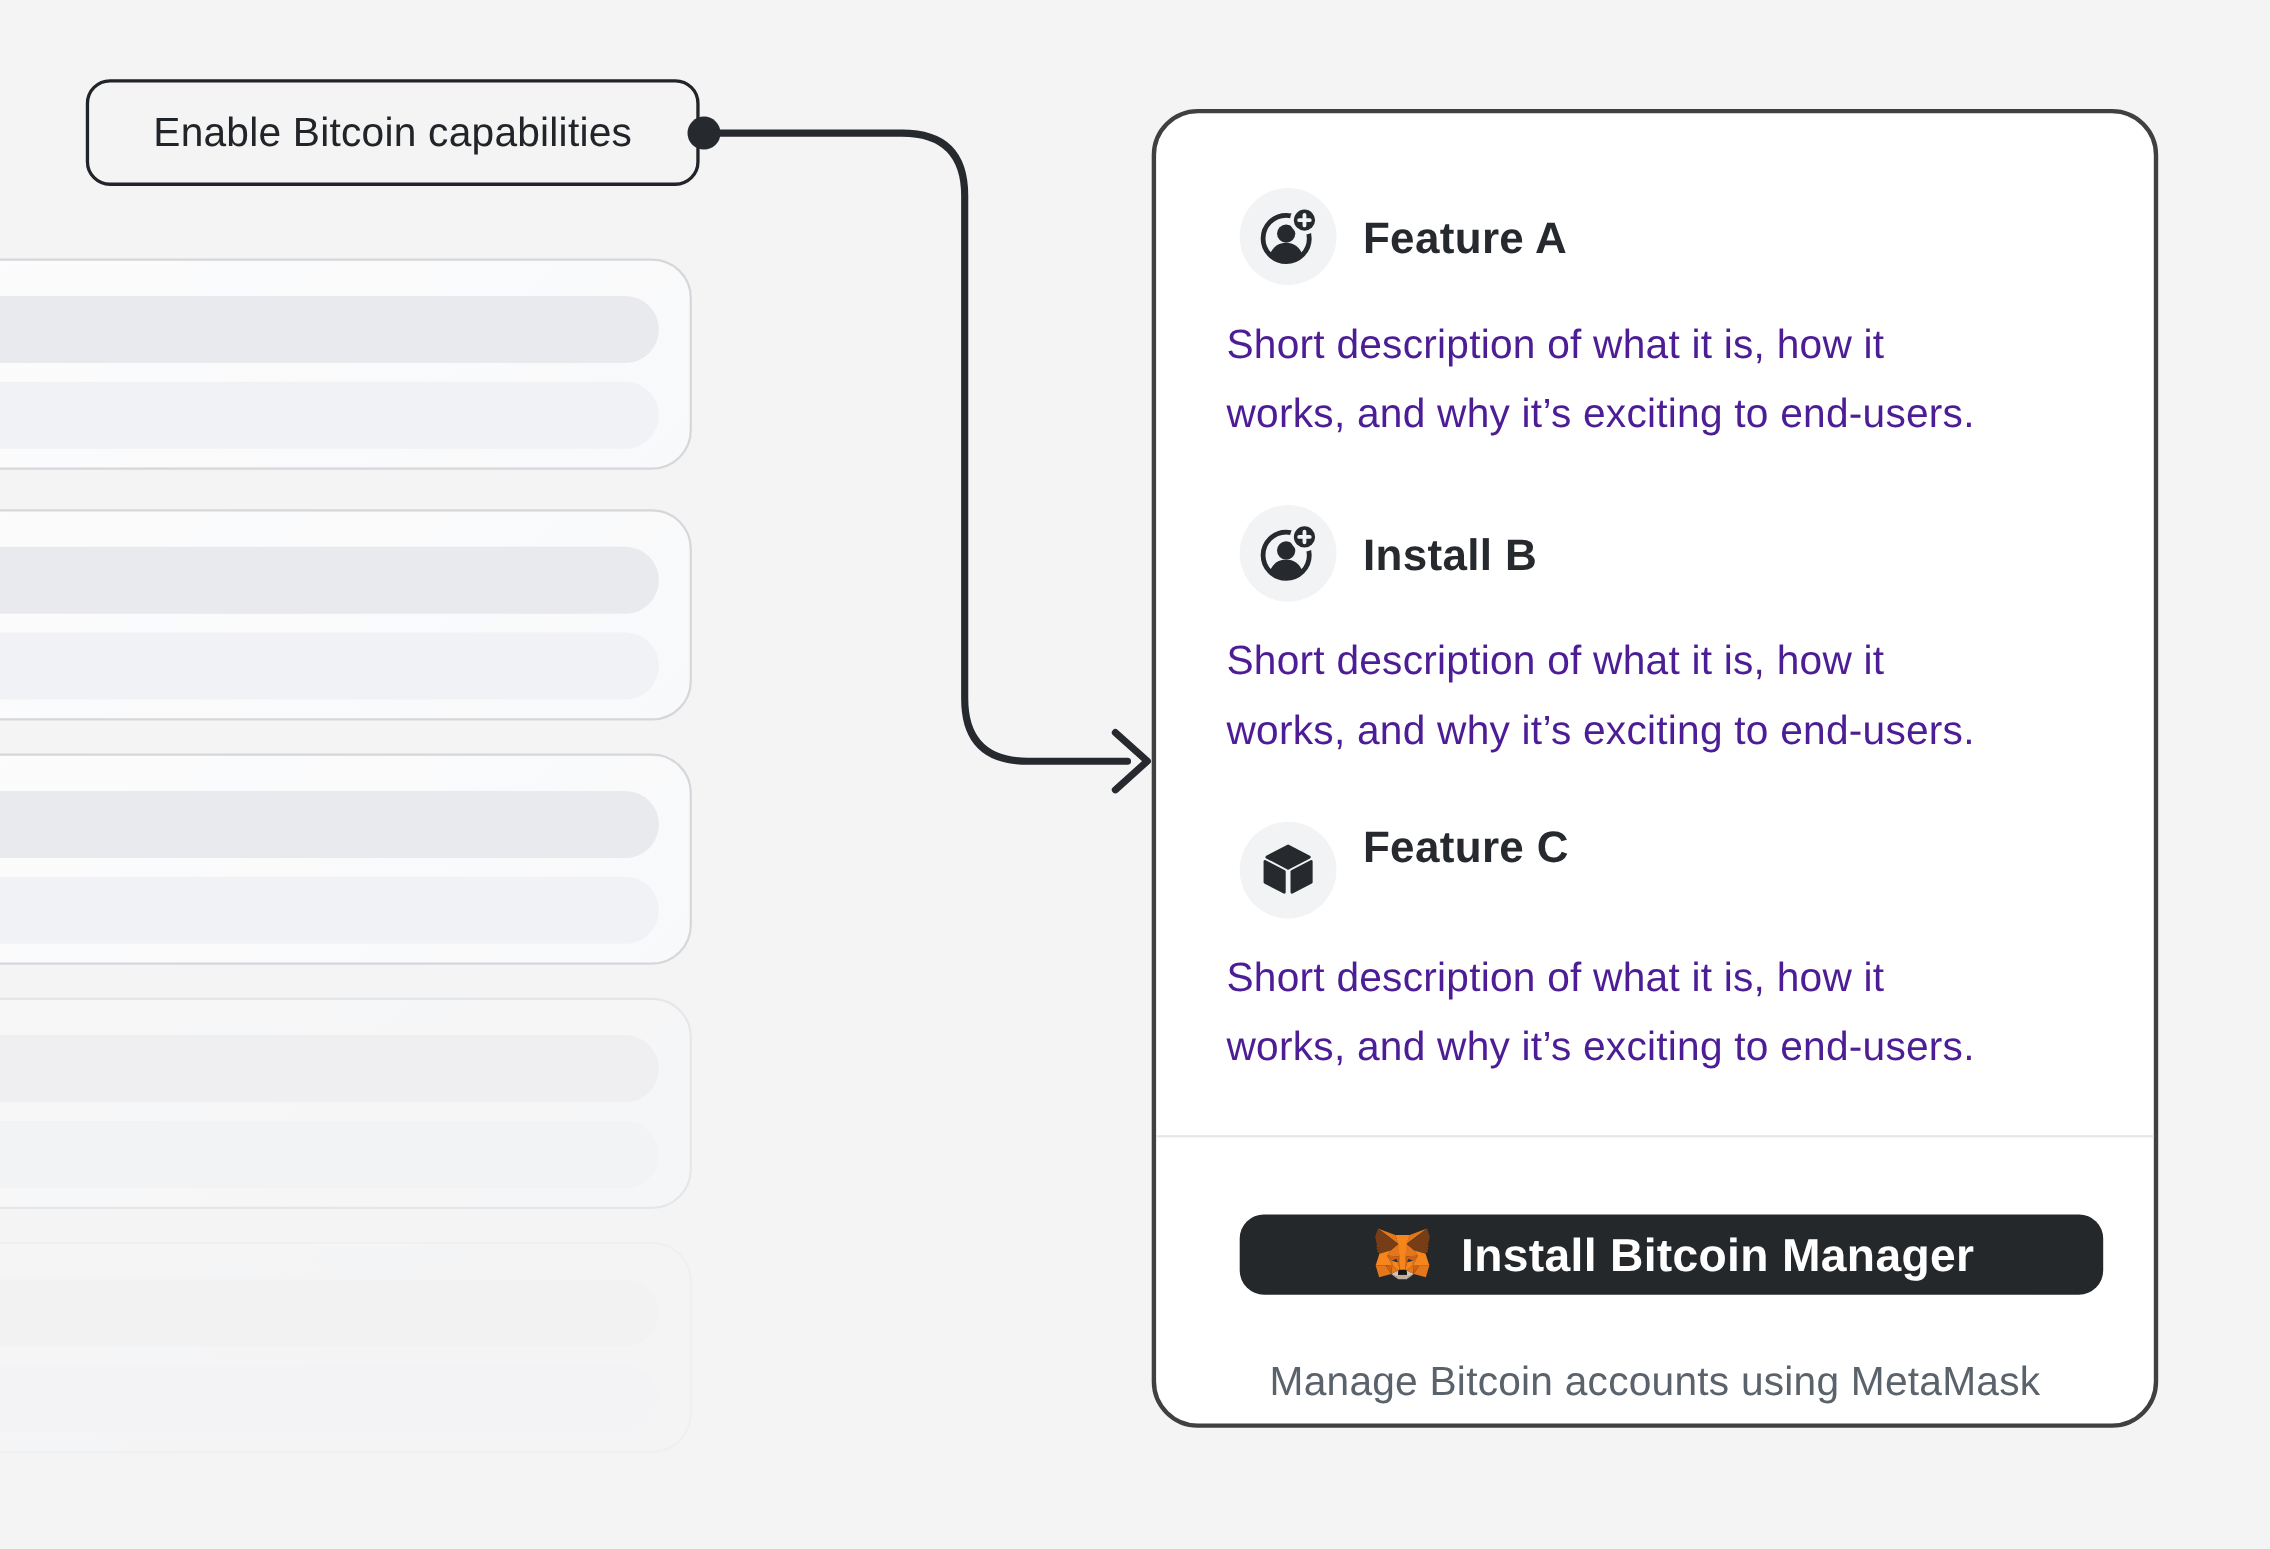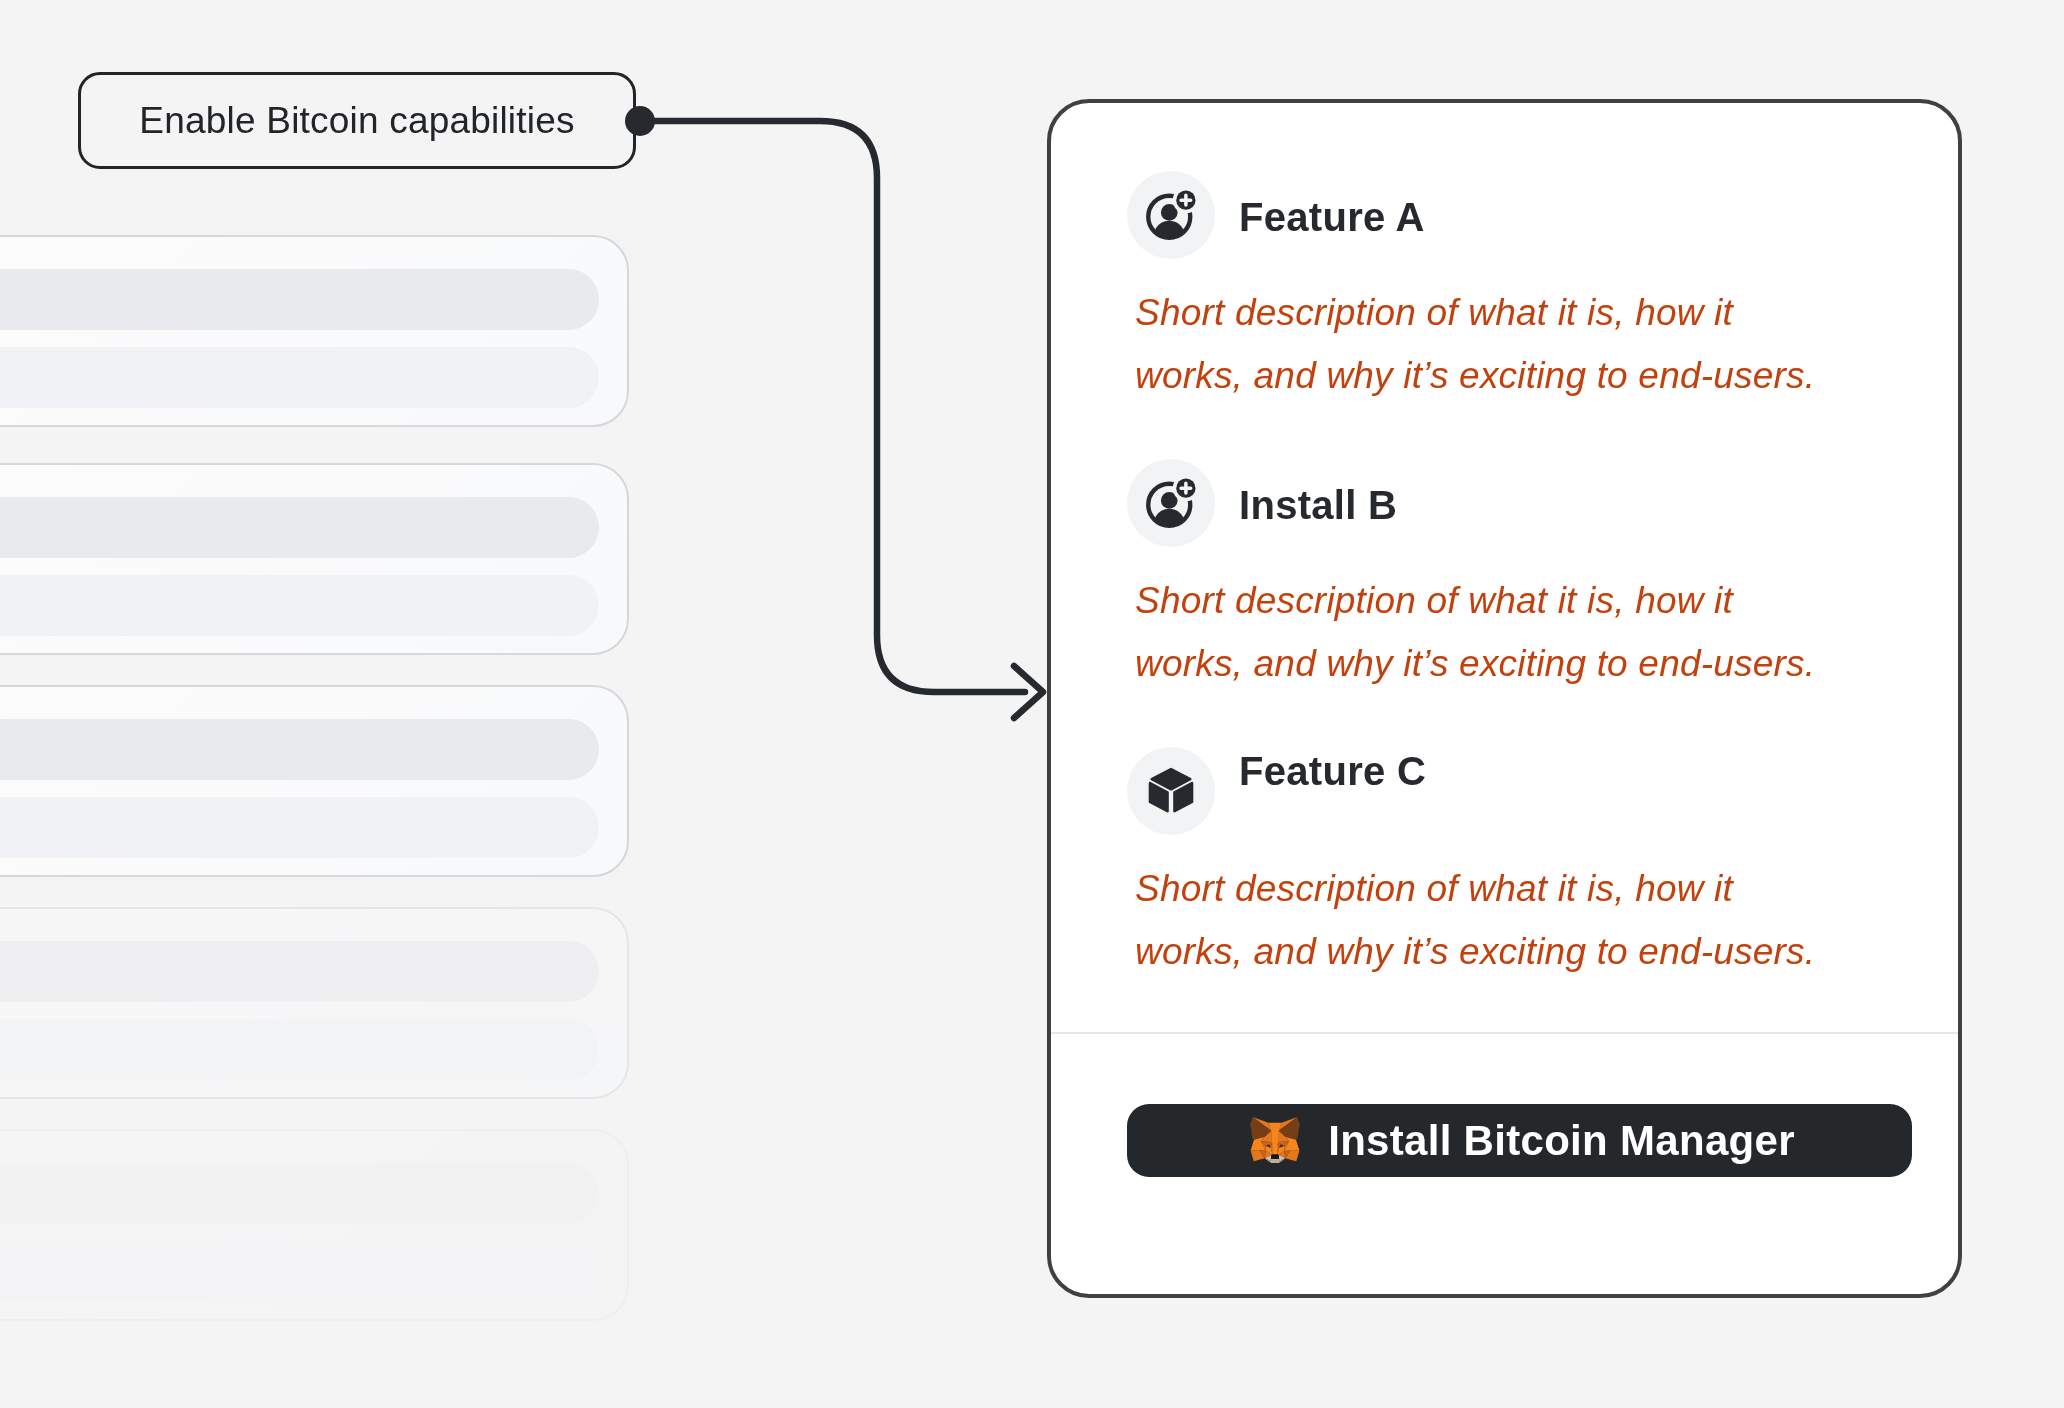--- a/index.html
+++ b/index.html
@@ -51,22 +51,22 @@
   .icon-circle{
     position:absolute;left:76px;width:88px;height:88px;border-radius:50%;
     background:#f2f3f5;display:flex;align-items:center;justify-content:center;
   }
   .icon-circle svg{width:56px;height:56px;display:block;}
   .feat-title{
     position:absolute;left:188px;height:56px;line-height:56px;
     font-size:40px;font-weight:700;color:#26292e;letter-spacing:.3px;
   }
   .feat-desc{
-    position:absolute;left:84px;width:820px;
-    font-size:37px;line-height:63px;color:#c2410c;letter-spacing:.2px;font-style:italic;
+    position:absolute;left:64px;width:820px;
+    font-size:37px;line-height:63px;color:#4c1d95;letter-spacing:.2px;
   }
   .feat-desc div{white-space:nowrap;}
   .icon-a{top:68px;}  .title-a{top:86px;}  .desc-a{top:178px;}
   .icon-b{top:356px;} .title-b{top:374px;} .desc-b{top:466px;}
   .icon-c{top:644px;} .title-c{top:640px;} .desc-c{top:754px;}
 
   .card-divider{
     position:absolute;left:0;top:929px;width:100%;height:2px;background:#e5e7ea;
   }
 
@@ -203,15 +203,16 @@
           <polygon fill="#763D16" points="278.3,114.2 286.8,73.4 274.1,35.5 177.9,106.9 214.9,138.2 267.2,153.5 278.8,140 273.8,136.4 281.8,129.1 275.6,124.3 283.6,118.2"></polygon>
           <polygon fill="#763D16" points="31.8,73.4 40.3,114.2 34.9,118.2 42.9,124.3 36.8,129.1 44.8,136.4 39.8,140 51.3,153.5 103.6,138.2 140.6,106.9 44.4,35.5"></polygon>
           <polygon fill="#F6851B" points="267.2,153.5 214.9,138.2 230.8,162.1 207.1,208.1 238.3,207.7 284.8,207.7"></polygon>
           <polygon fill="#F6851B" points="103.6,138.2 51.3,153.5 33.9,207.7 80.3,206.8 111.4,208.1 87.8,162.1"></polygon>
           <polygon fill="#F6851B" points="174.6,164.6 177.9,106.9 193.1,65.8 125.6,65.8 140.6,106.9 144.1,164.6 145.3,182.8 145.4,227.6 173.1,227.6 173.3,182.8"></polygon>
         </svg>
       </span>
       <span class="btn-label">Install Bitcoin Manager</span>
     </button>
 
+    <div class="footnote">Manage Bitcoin accounts using MetaMask</div>
   </div>
 
 </div>
 
 </body></html>

